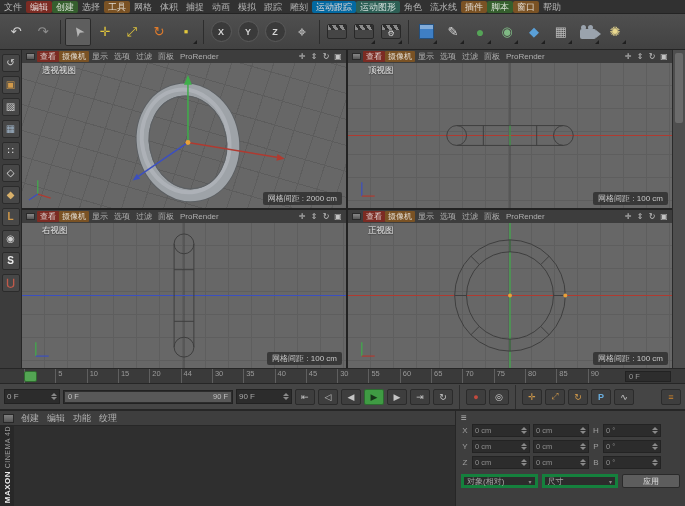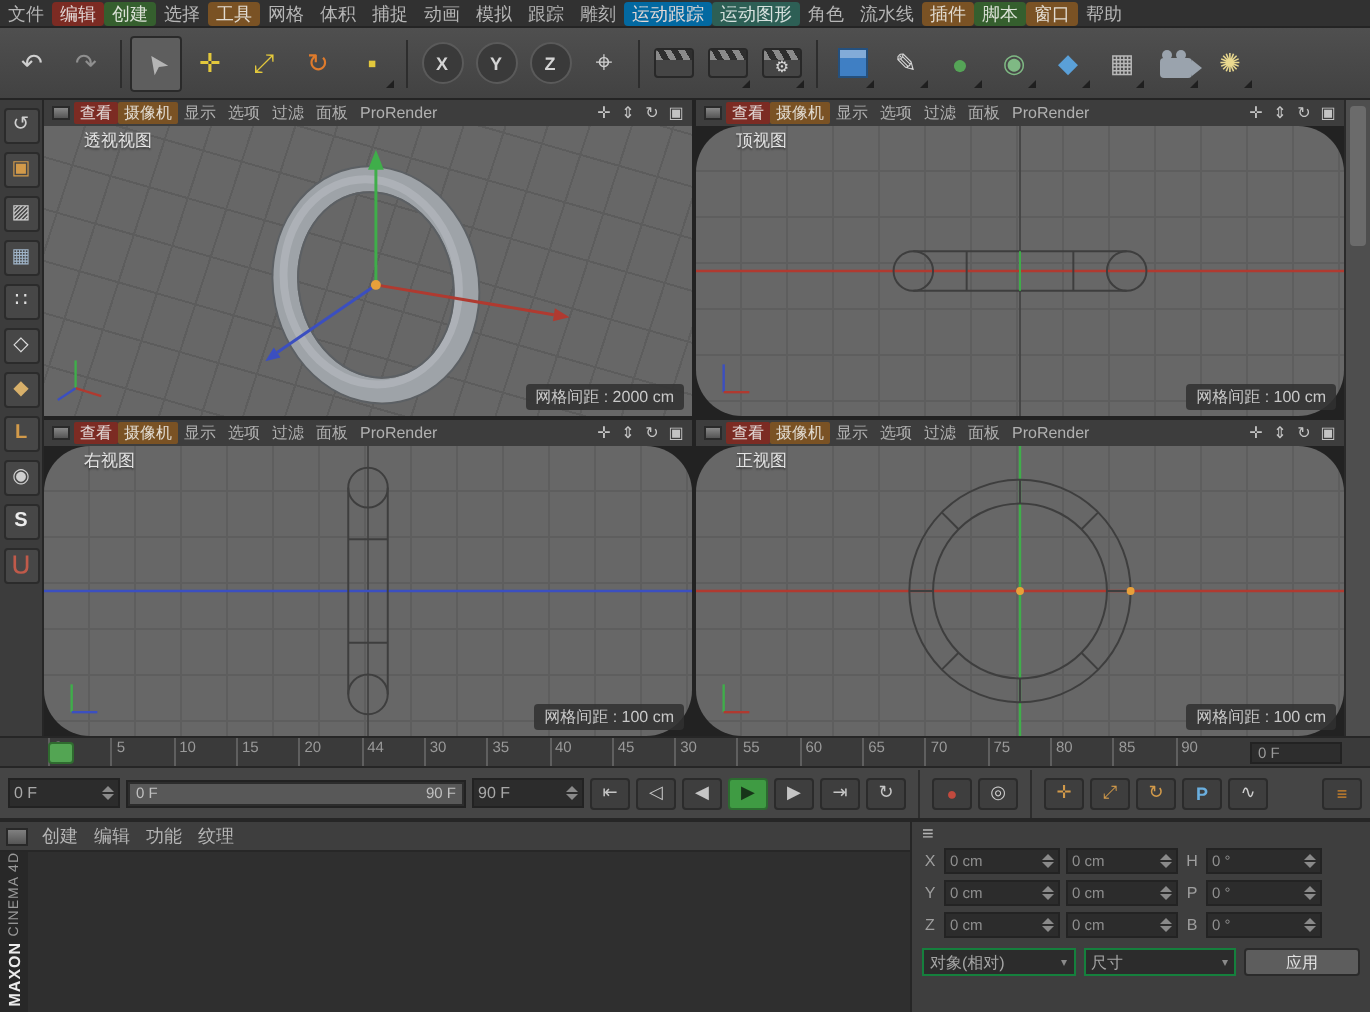--- a/index.html
+++ b/index.html
@@ -28,21 +28,21 @@
 .lt-btn{width:18px;height:18px;background:#474747;border:1px solid #2b2b2b;border-radius:2px;font-size:10px;line-height:16px;display:flex;align-items:center;justify-content:center;}
 
 .viewports{position:absolute;left:22px;top:50px;right:13px;height:318px;background:#222;display:grid;grid-template-columns:1fr 1fr;grid-template-rows:1fr 1fr;gap:2px;}
 .viewport{display:flex;flex-direction:column;overflow:hidden;}
 .vp-header{height:13px;background:#3d3d3d;display:flex;align-items:center;font-size:8px;color:#b0b0b0;padding:0 2px;}
 .vp-winicon{width:9px;height:7px;background:linear-gradient(#888,#555);border:1px solid #2a2a2a;margin:0 2px;flex:0 0 9px;}
 .vp-menu-item{padding:0 3px;line-height:11px;white-space:nowrap;border-radius:1px;}
 .vp-spacer{flex:1;}
 .vp-icon{width:12px;text-align:center;font-size:8px;color:#c3c3c3;}
 .vp-body{flex:1;position:relative;background:#676767;}
-.vp-body.ortho{background-image:repeating-linear-gradient(to right,transparent 0 22px,#5e5e5e 22px 23px),repeating-linear-gradient(to bottom,transparent 0 22px,#5e5e5e 22px 23px);border-radius:23px;}
+.vp-body.ortho{background-image:repeating-linear-gradient(to right,transparent 0 22px,#5e5e5e 22px 23px),repeating-linear-gradient(to bottom,transparent 0 22px,#5e5e5e 22px 23px);}
 .vp-body.persp{background-image:repeating-linear-gradient(108deg,transparent 0 19px,#5d5d5d 19px 20px),repeating-linear-gradient(16deg,transparent 0 24px,#5c5c5c 24px 25px);}
 .vp-label{position:absolute;left:20px;top:2px;font-size:8.5px;color:#e2e2e2;text-shadow:0 1px 1px rgba(0,0,0,.4);}
 .grid-chip{position:absolute;right:4px;bottom:3px;background:rgba(48,48,48,.85);color:#c8c8c8;font-size:8px;padding:1px 5px;border-radius:2px;}
 .vp-svg{position:absolute;inset:0;width:100%;height:100%;}
 .vscroll{position:absolute;right:0;top:50px;width:13px;height:318px;background:#4e4e4e;border-left:1px solid #2a2a2a;}
 .vscroll .handle{position:absolute;left:2px;right:2px;top:3px;height:70px;background:#6b6b6b;border-radius:2px;}
 
 .ruler{position:absolute;left:0;top:368px;right:0;height:16px;background:#3a3a3a;border-top:1px solid #262626;border-bottom:1px solid #262626;}
 .ruler-scale{position:absolute;left:24px;right:66px;top:0;bottom:0;display:flex;}
 .tick{flex:1;font-size:7.5px;color:#9a9a9a;border-left:1px solid #5f5f5f;padding-left:2px;line-height:9px;}
@@ -69,21 +69,21 @@
 .logo-strip{position:absolute;left:0;top:15px;bottom:0;width:14px;background:#282828;display:flex;align-items:flex-end;justify-content:center;padding-bottom:3px;}
 .logo-text{writing-mode:vertical-rl;transform:rotate(180deg);font-size:8px;font-weight:bold;color:#ececec;letter-spacing:.5px;white-space:nowrap;}
 .logo-sub{font-weight:normal;font-size:7px;color:#9a9a9a;}
 
 .coords{position:absolute;left:455px;top:410px;right:0;bottom:0;background:#3e3e3e;border-top:1px solid #262626;border-left:1px solid #262626;padding:1px 5px;}
 .coords-header{height:11px;display:flex;align-items:center;font-size:10px;color:#b5b5b5;}
 .coords-grid{display:grid;grid-template-columns:8px 58px 56px 8px 58px;gap:3px;align-items:center;margin-top:1px;}
 .c-label{font-size:8px;color:#9f9f9f;text-align:center;}
 .cfield{height:13px;background:#2c2c2c;border:1px solid #232323;display:flex;align-items:center;justify-content:space-between;padding:0 2px;font-size:7.5px;color:#8f8f8f;}
 .coords-footer{display:flex;gap:4px;margin-top:5px;}
-.cdrop{flex:1;height:14px;background:#2c2c2c;border:1px solid #15803d;display:flex;align-items:center;justify-content:space-between;padding:0 3px;font-size:8px;color:#a5a5a5;}
+.cdrop{flex:1;height:14px;background:#2c2c2c;border:3px solid #15803d;display:flex;align-items:center;justify-content:space-between;padding:0 3px;font-size:8px;color:#a5a5a5;}
 .cdrop .arr{font-size:6px;color:#8a8a8a;}
 .apply-btn{width:58px;height:14px;background:#5d5d5d;border:1px solid #2a2a2a;border-radius:2px;font-size:8px;color:#e0e0e0;display:flex;align-items:center;justify-content:center;}
 </style>
 </head>
 <body>
 
 <div class="window">
 
   <div class="menubar">
     <span class="menu-item" style="">文件</span>

